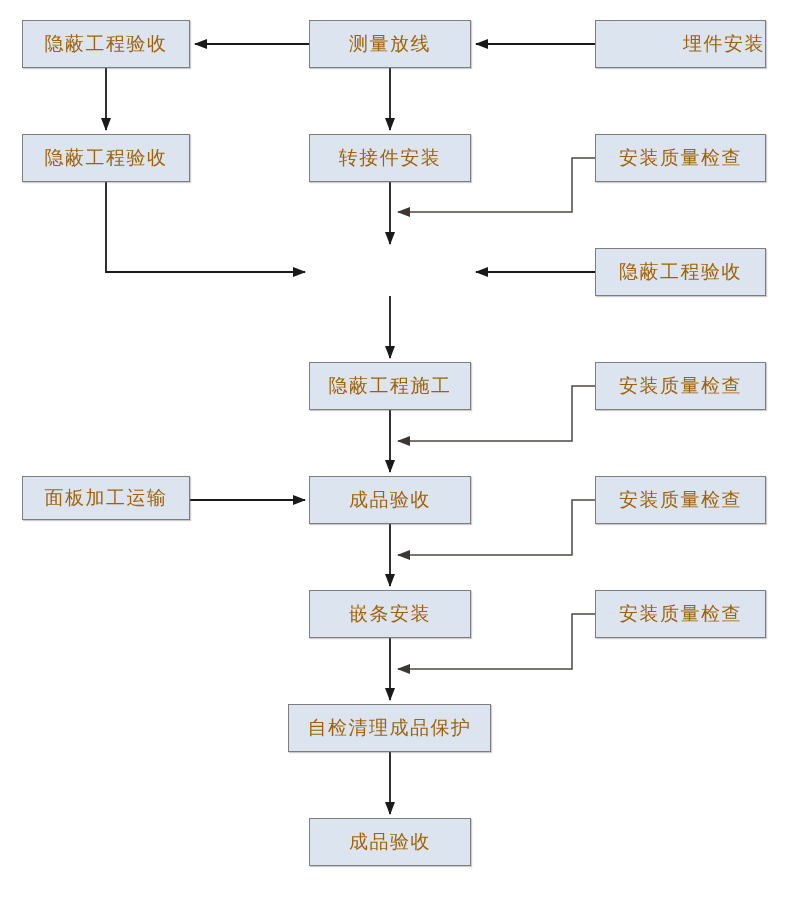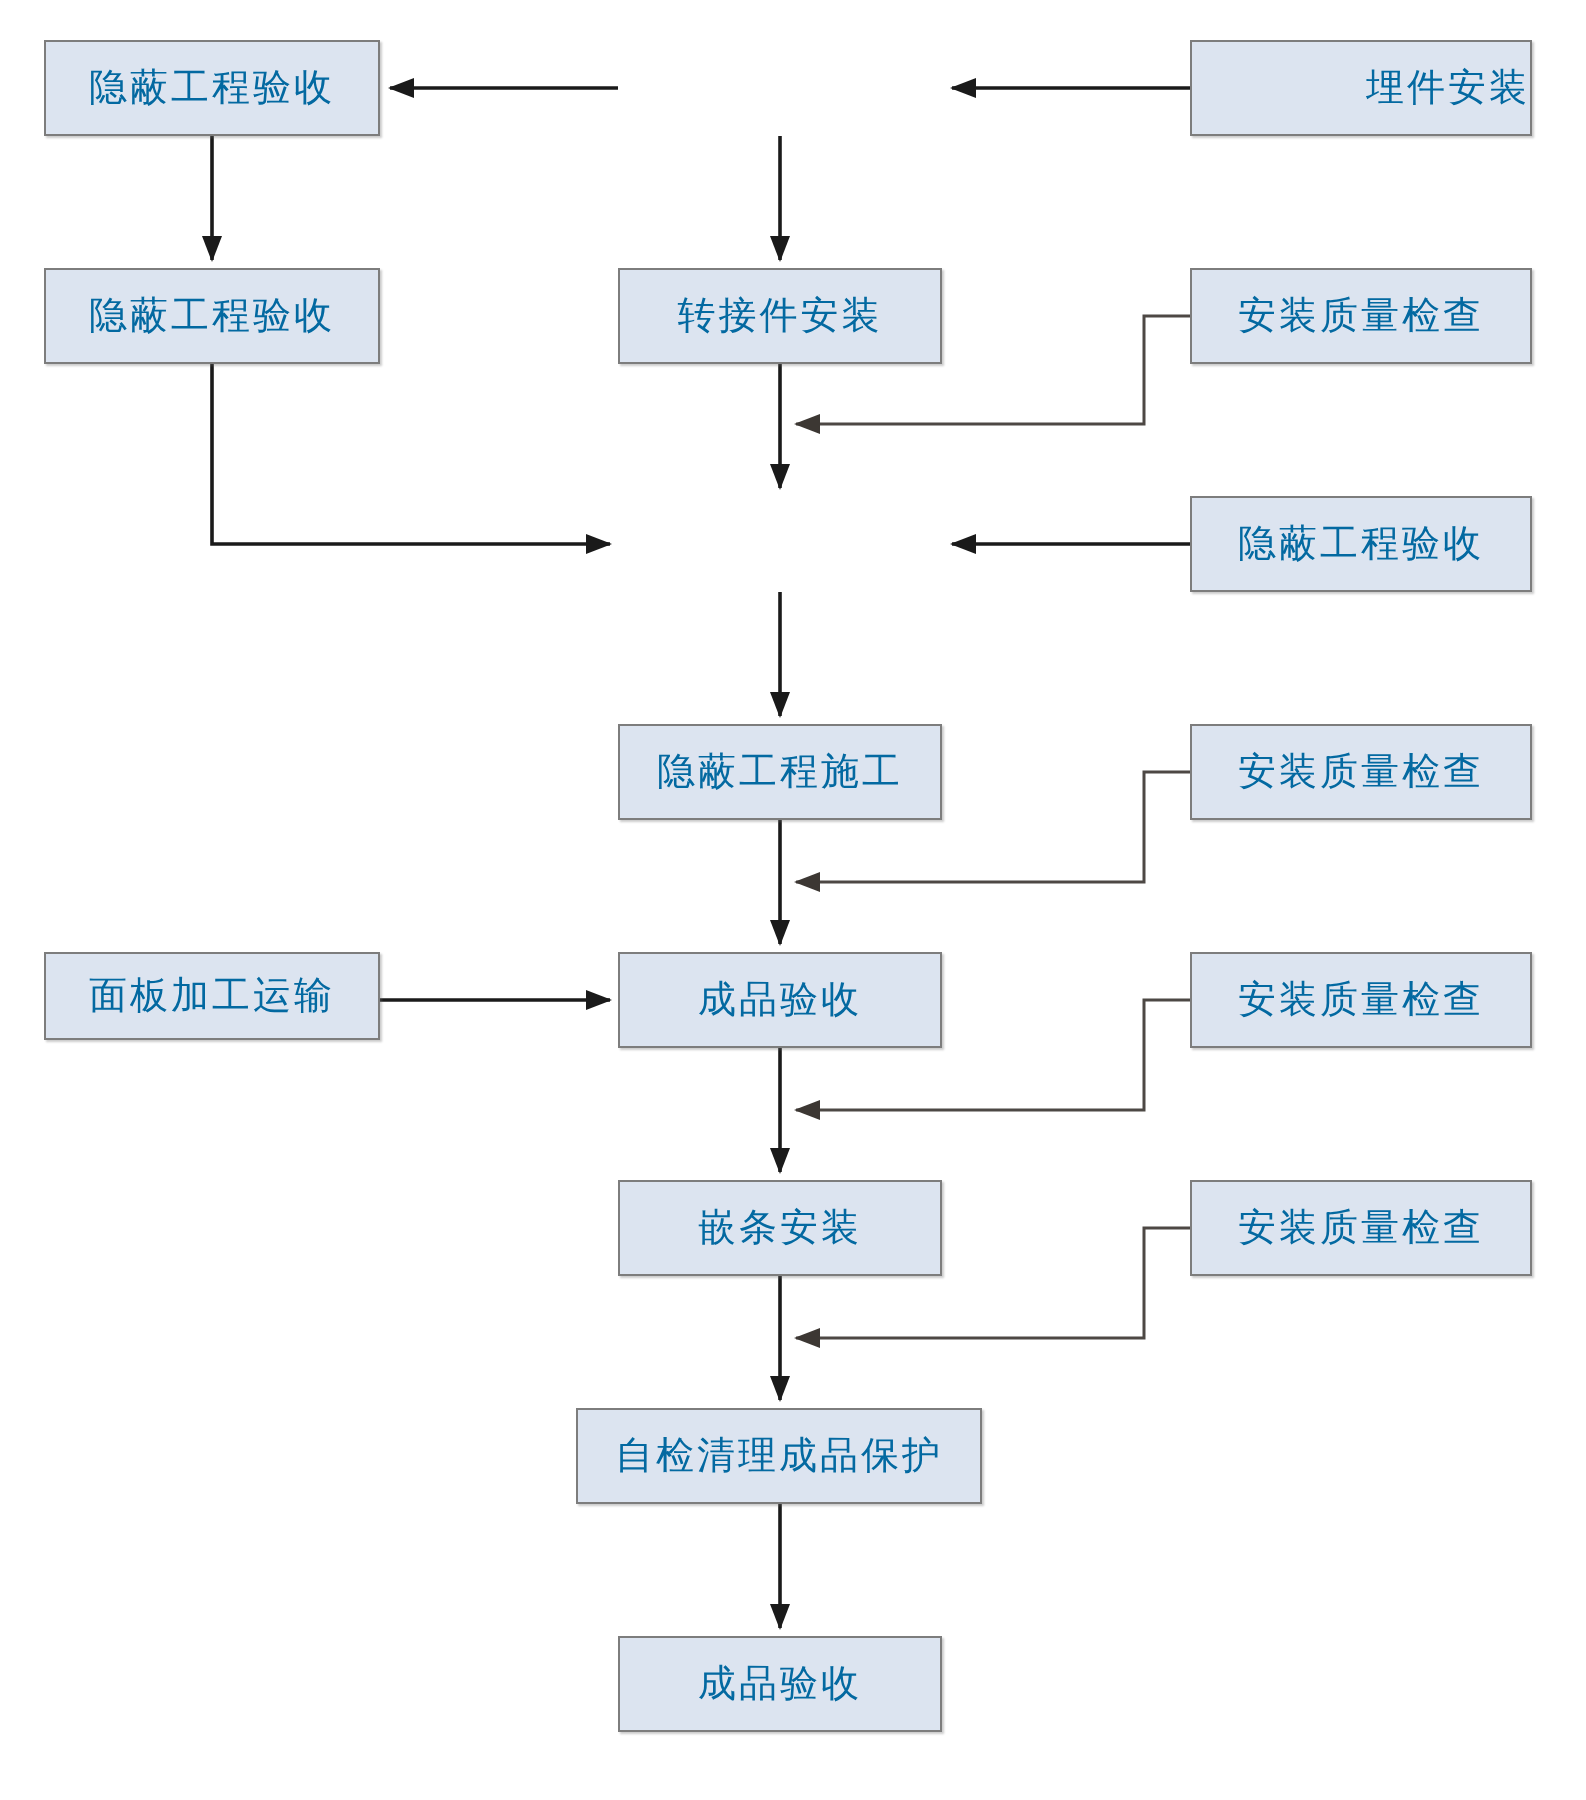--- a/index.html
+++ b/index.html
@@ -26,21 +26,21 @@
     border: 1px solid #7d7d7d;
     box-shadow: 1px 1px 1px rgba(110,110,110,0.35);
     display: flex;
     align-items: center;
     justify-content: center;
     box-sizing: border-box;
   }
   .node span {
     font-size: 19px;
     letter-spacing: 1.5px;
-    color: #0369a1;
+    color: #a16207;
     white-space: nowrap;
   }
 </style>
 </head>
 <body>
 
 <div id="canvas">
 
   <svg id="connectors" viewBox="0 0 793 900" xmlns="http://www.w3.org/2000/svg">
     <defs>
@@ -71,20 +71,23 @@
     <g stroke="#4d4844" stroke-width="1.5" fill="none">
       <path d="M595,158 L572,158 L572,212 L398,212" marker-end="url(#ah-gray)"></path>
       <path d="M595,386 L572,386 L572,441 L398,441" marker-end="url(#ah-gray)"></path>
       <path d="M595,500 L572,500 L572,555 L398,555" marker-end="url(#ah-gray)"></path>
       <path d="M595,614 L572,614 L572,669 L398,669" marker-end="url(#ah-gray)"></path>
     </g>
   </svg>
 
   <div class="node" style="left:22px;  top:20px;  width:168px; height:48px;">
     <span>隐蔽工程验收</span>
+  </div>
+  <div class="node" style="left:309px; top:20px;  width:162px; height:48px;">
+    <span>测量放线</span>
   </div>
   <div class="node" style="left:595px; top:20px;  width:171px; height:48px;justify-content:flex-end;">
     <span>埋件安装</span>
   </div>
 
   <div class="node" style="left:22px;  top:134px; width:168px; height:48px;">
     <span>隐蔽工程验收</span>
   </div>
   <div class="node" style="left:309px; top:134px; width:162px; height:48px;">
     <span>转接件安装</span>

